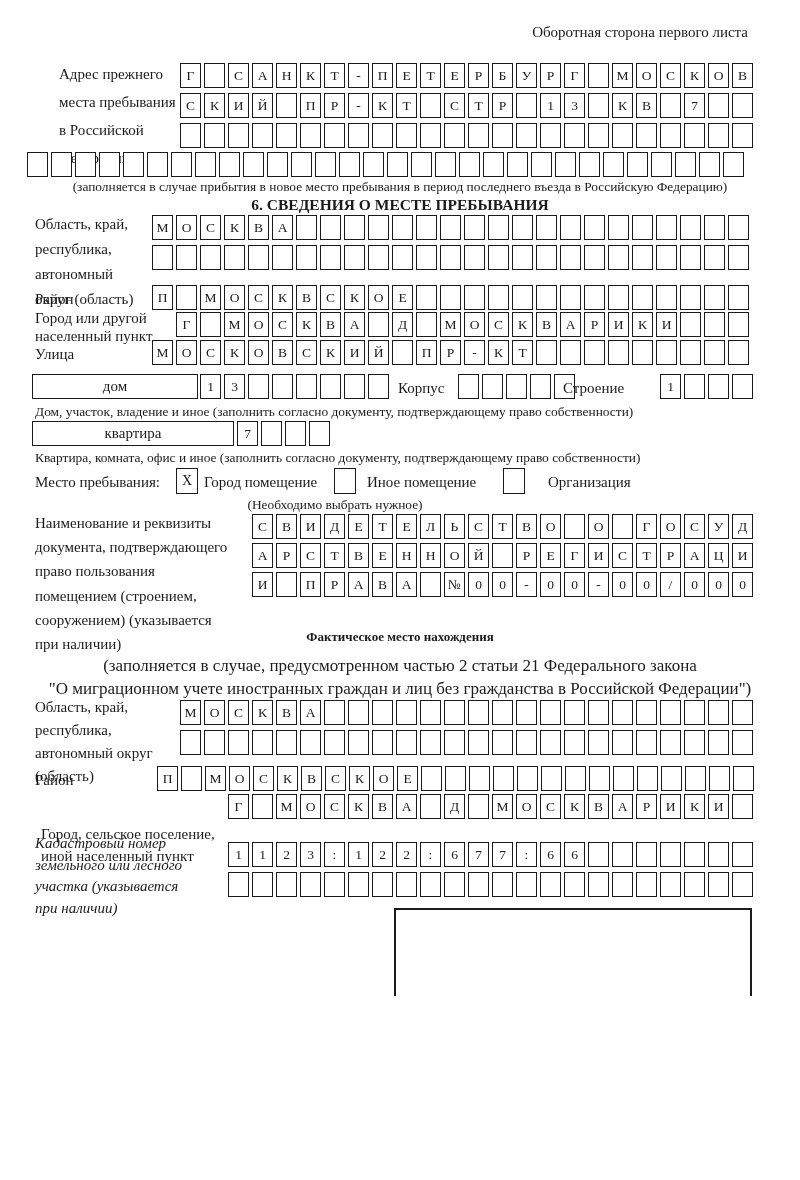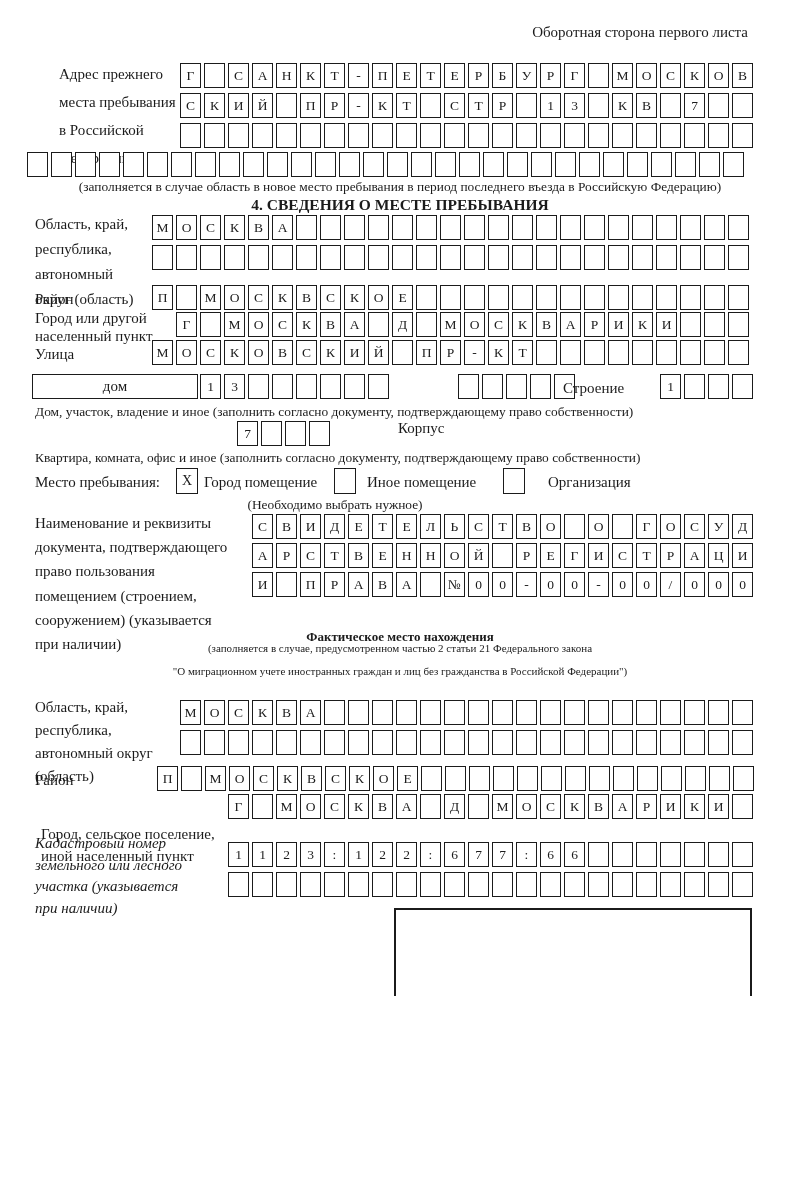--- a/index.html
+++ b/index.html
@@ -135,23 +135,23 @@
       <span class="cell"></span>
       <span class="cell"></span>
       <span class="cell"></span>
       <span class="cell"></span>
       <span class="cell"></span>
       <span class="cell"></span>
       <span class="cell"></span>
       <span class="cell"></span>
       <span class="cell"></span>
     </div>
-  <div class="cap ctr" style="top:179px;">(заполняется в случае область в новое место пребывания в период последнего въезда в Российскую Федерацию)</div>
-
-  <div class="abs ctr bold" style="top:196px;font-size:15.5px;">4. СВЕДЕНИЯ О МЕСТЕ ПРЕБЫВАНИЯ</div>
+  <div class="cap ctr" style="top:179px;">(заполняется в случае прибытия в новое место пребывания в период последнего въезда в Российскую Федерацию)</div>
+
+  <div class="abs ctr bold" style="top:196px;font-size:15.5px;">6. СВЕДЕНИЯ О МЕСТЕ ПРЕБЫВАНИЯ</div>
 
   <div class="lbl pre" style="left:35px;top:212px;">Область, край,
 республика,
 автономный
 округ (область)</div>
   <div class="cellrow" style="left:152px;top:215px">
       <span class="cell">М</span>
       <span class="cell">О</span>
       <span class="cell">С</span>
       <span class="cell">К</span>
@@ -296,37 +296,38 @@
   <div class="cellrow" style="left:200px;top:374px">
       <span class="cell">1</span>
       <span class="cell">3</span>
       <span class="cell"></span>
       <span class="cell"></span>
       <span class="cell"></span>
       <span class="cell"></span>
       <span class="cell"></span>
       <span class="cell"></span>
     </div>
-  <div class="lbl" style="left:398px;top:376px;margin-top:40px;">Корпус</div>
+  <div class="lbl" style="left:398px;top:376px;">Корпус</div>
   <div class="cellrow" style="left:458px;top:374px">
       <span class="cell"></span>
       <span class="cell"></span>
       <span class="cell"></span>
       <span class="cell"></span>
       <span class="cell"></span>
     </div>
   <div class="lbl" style="left:563px;top:376px;">Строение</div>
   <div class="cellrow" style="left:660px;top:374px">
       <span class="cell">1</span>
       <span class="cell"></span>
       <span class="cell"></span>
       <span class="cell"></span>
     </div>
   <div class="cap" style="left:35px;top:404px;">Дом, участок, владение и иное (заполнить согласно документу, подтверждающему право собственности)</div>
 
+  <div class="fbox" style="left:32px;top:421px;width:202px;">квартира</div>
   <div class="cellrow" style="left:237px;top:421px">
       <span class="cell">7</span>
       <span class="cell"></span>
       <span class="cell"></span>
       <span class="cell"></span>
     </div>
   <div class="cap" style="left:35px;top:450px;">Квартира, комната, офис и иное (заполнить согласно документу, подтверждающему право собственности)</div>
 
   <div class="lbl" style="left:35px;top:470px;">Место пребывания:</div>
   <span class="chk" style="left:176px;top:468px;">X</span>
@@ -407,21 +408,21 @@
       <span class="cell">-</span>
       <span class="cell">0</span>
       <span class="cell">0</span>
       <span class="cell">/</span>
       <span class="cell">0</span>
       <span class="cell">0</span>
       <span class="cell">0</span>
     </div>
 
   <div class="abs ctr bold" style="top:629px;font-size:13px;">Фактическое место нахождения</div>
-  <div class="abs ctr pre" style="top:637px;font-size:11px;line-height:22.5px;">(заполняется в случае, предусмотренном частью 2 статьи 21 Федерального закона
+  <div class="abs ctr pre" style="top:655px;font-size:17px;line-height:22.5px;">(заполняется в случае, предусмотренном частью 2 статьи 21 Федерального закона
 "О миграционном учете иностранных граждан и лиц без гражданства в Российской Федерации")</div>
 
   <div class="lbl pre" style="left:35px;top:696px;line-height:23px;">Область, край,
 республика,
 автономный округ
 (область)</div>
   <div class="cellrow" style="left:180px;top:700px">
       <span class="cell">М</span>
       <span class="cell">О</span>
       <span class="cell">С</span>

